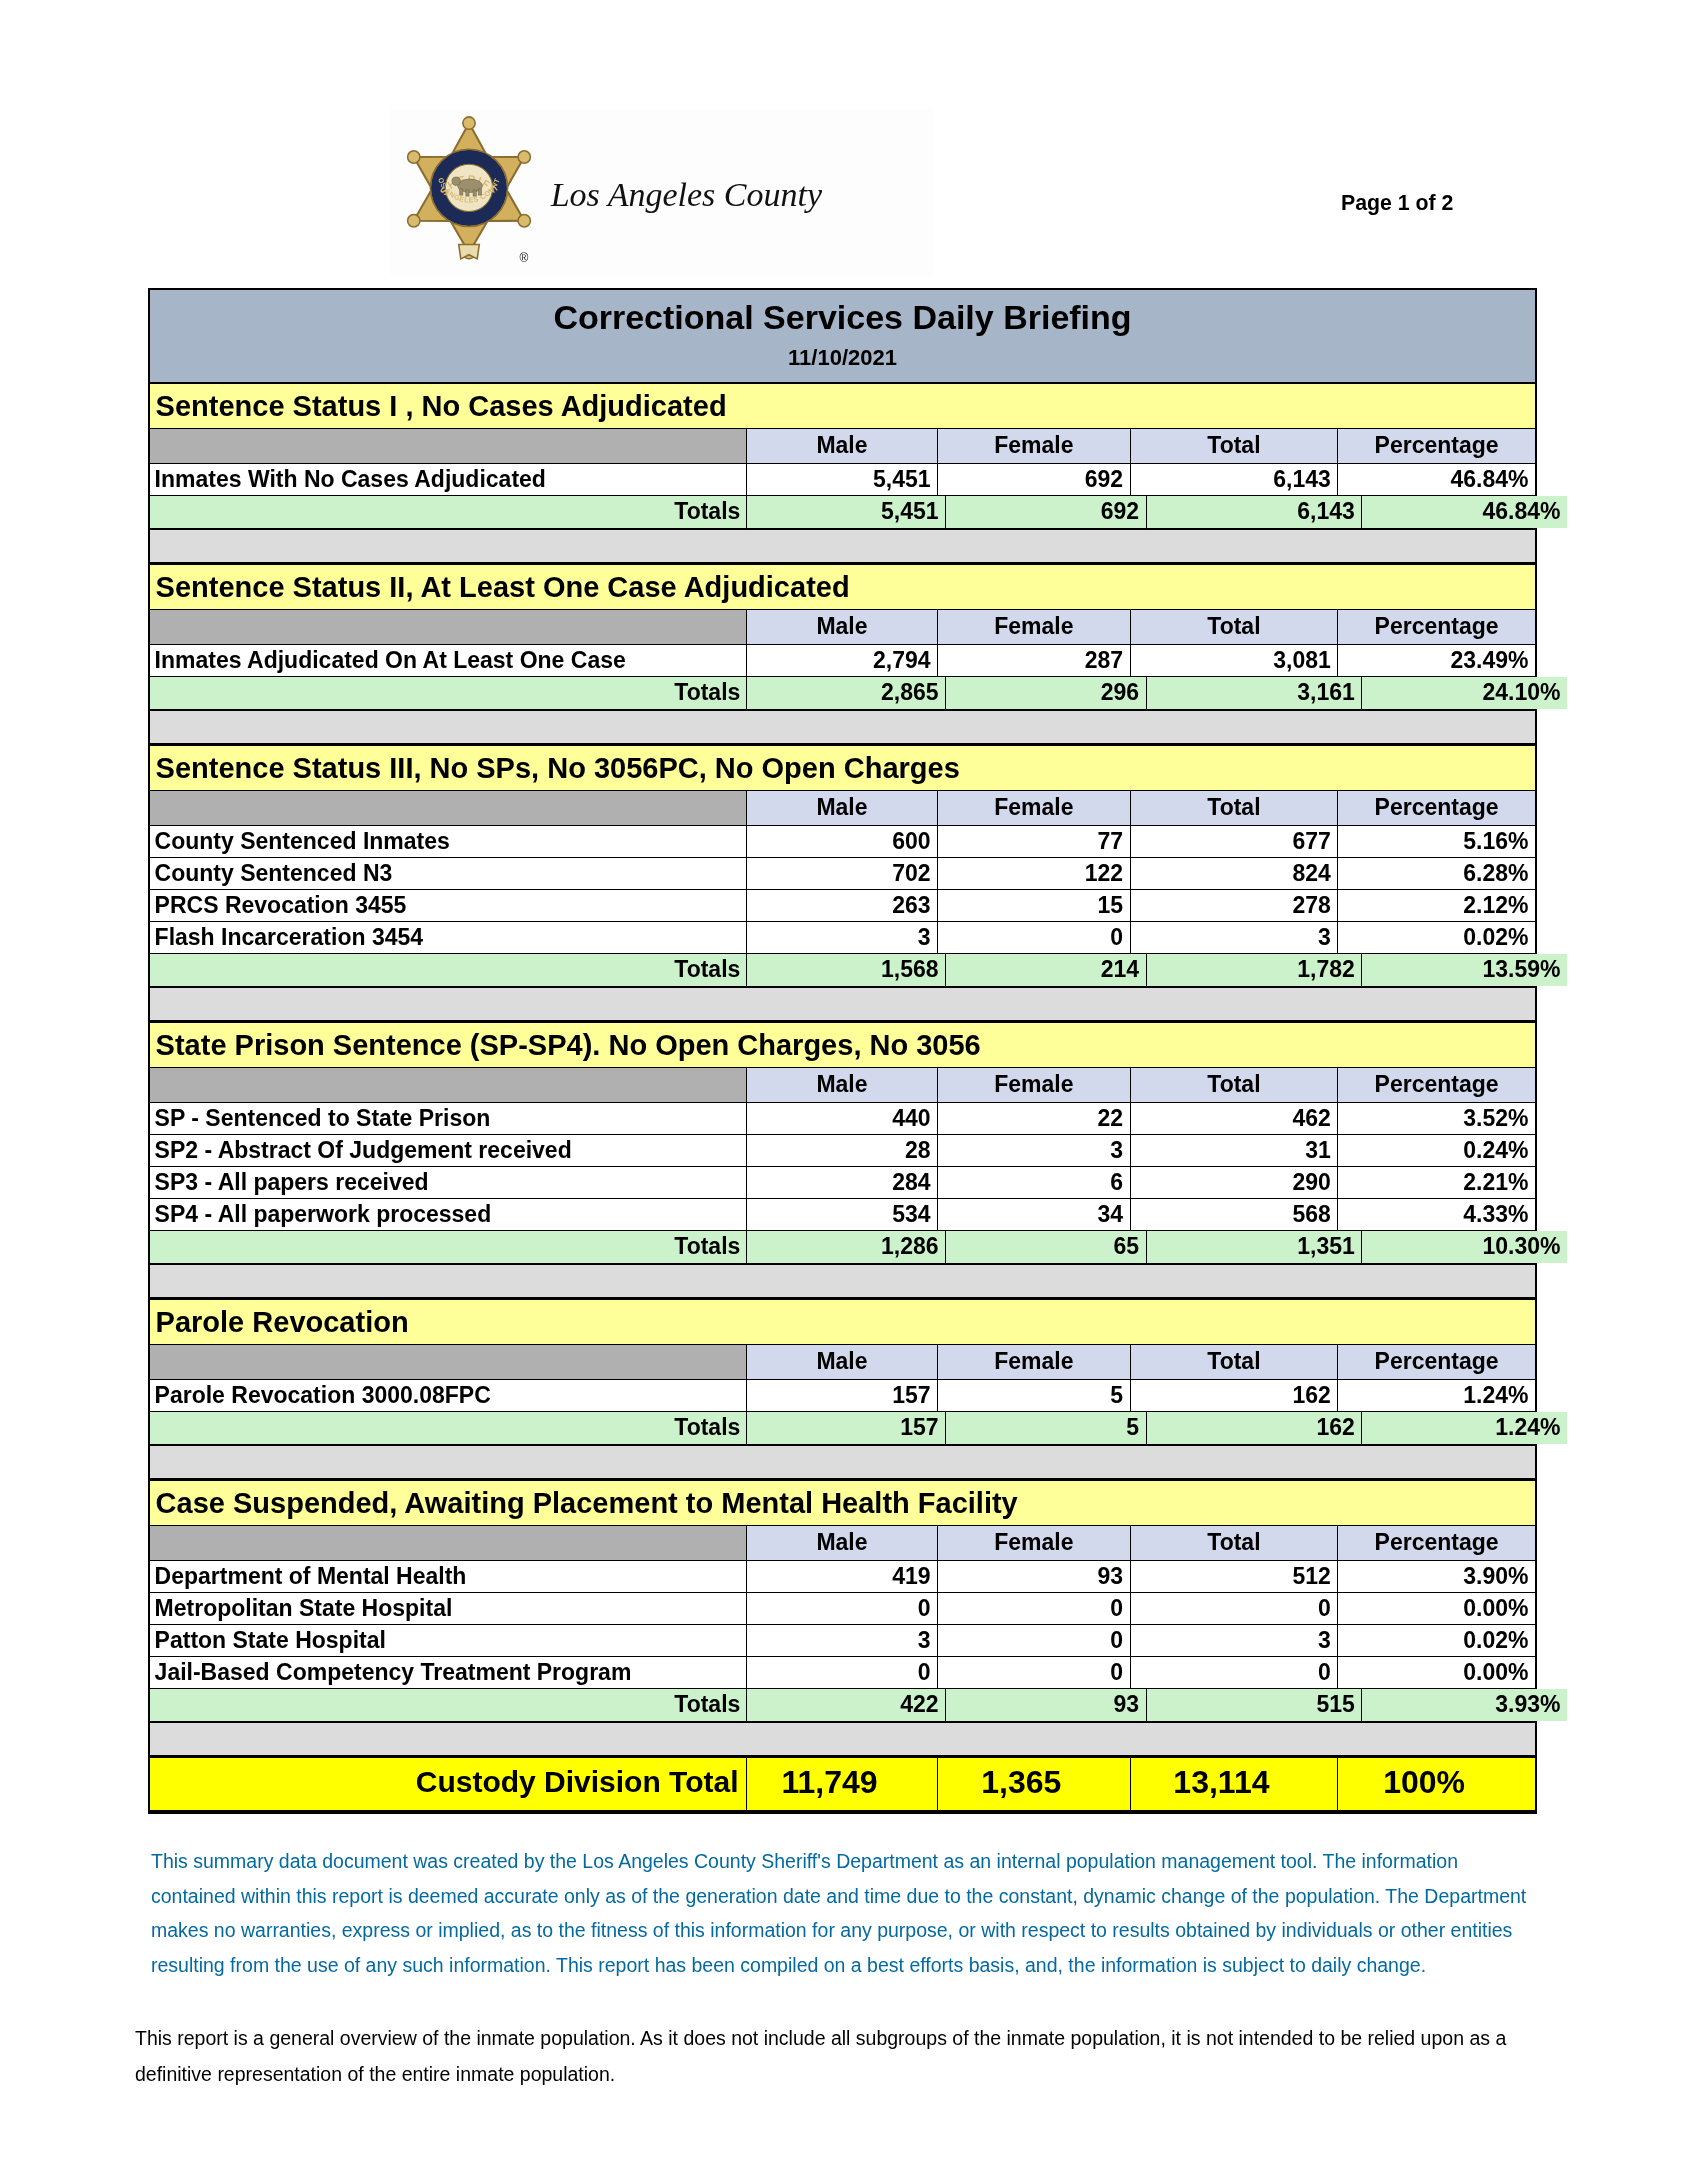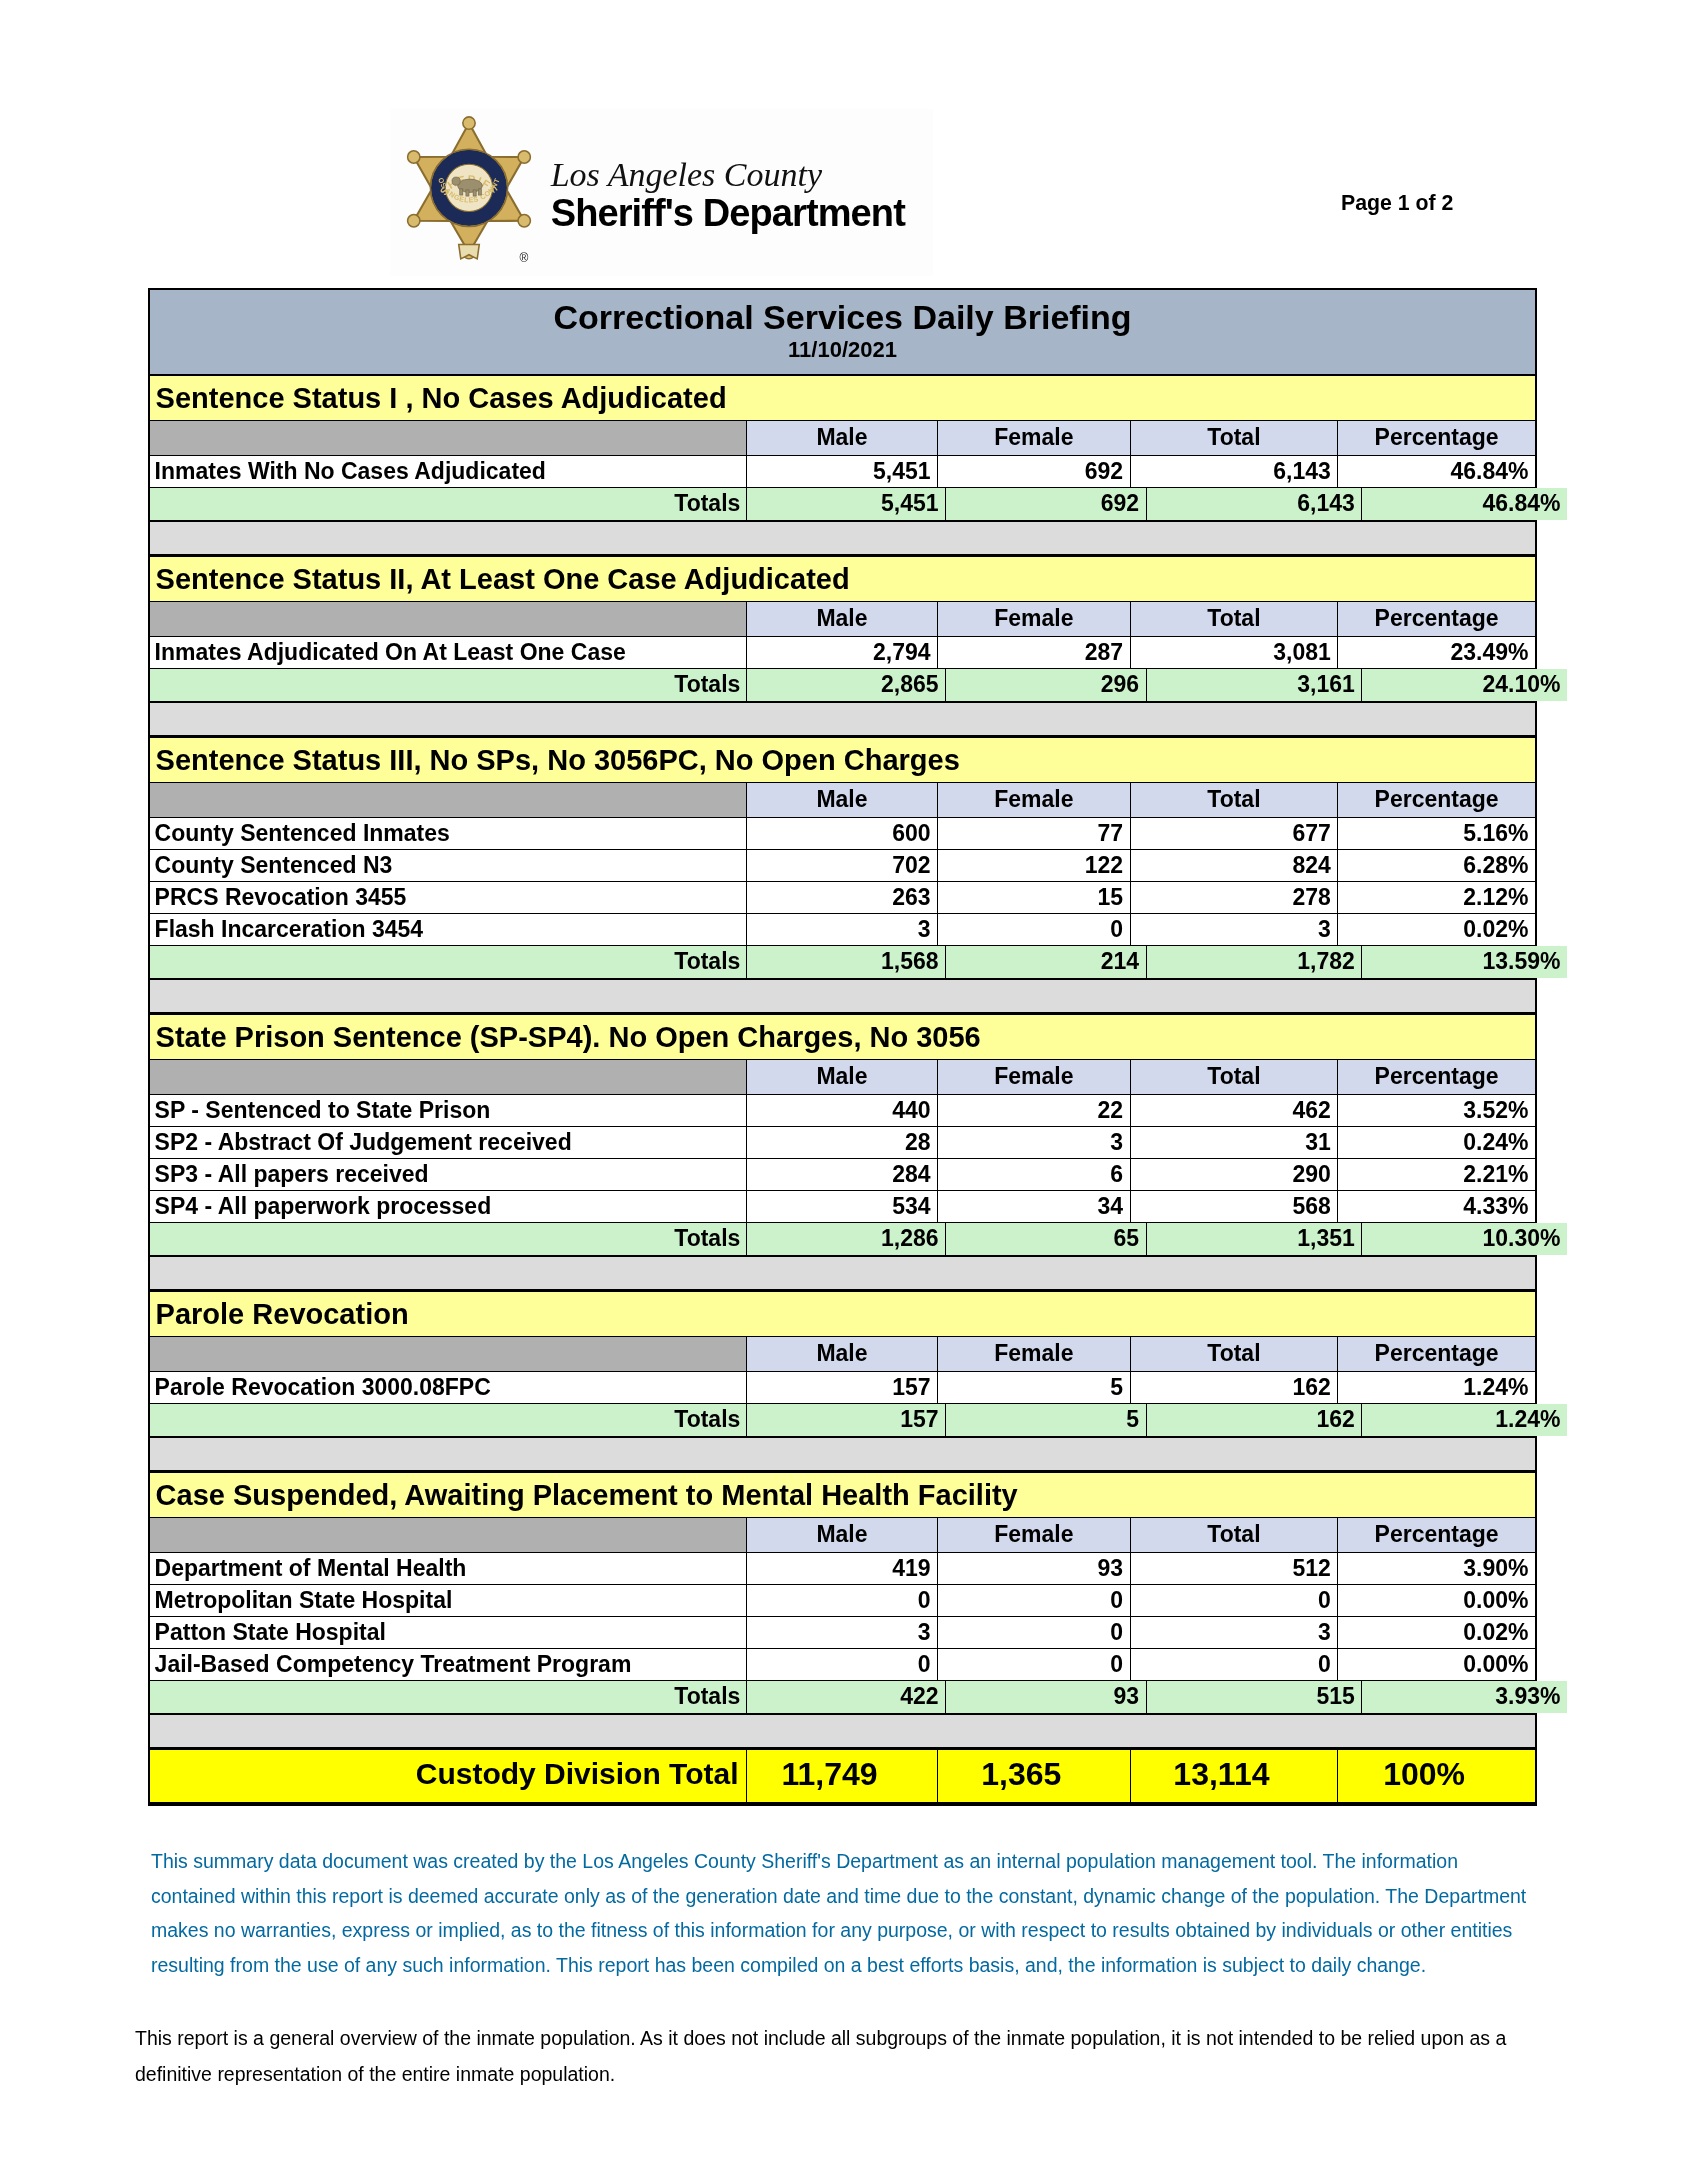--- a/index.html
+++ b/index.html
@@ -22,21 +22,21 @@
   .logo-text{margin-left:9.3px;padding-top:5.6px;}
   .county-line{font-family:"Liberation Serif",serif;font-style:italic;font-size:34px;color:#111;}
   .dept-line{font-size:38px;font-weight:bold;letter-spacing:-0.9px;color:#000;margin-top:-1.9px;}
   .reg-mark{position:absolute;left:122px;top:137px;font-size:12px;color:#222;}
   .page-num{position:absolute;left:1341px;top:191px;font-size:21.3px;font-weight:bold;color:#000;}
 
   
   .doc{position:absolute;left:148px;top:288px;width:1389px;border:2.8px solid #000;border-bottom-width:4.6px;background:#4c1d95;}
   .title-bar{background:var(--title-bar);border-bottom:2.8px solid #000;text-align:center;padding:8.3px 0 11px 0;}
   .title-main{font-size:34px;font-weight:bold;color:#000;}
-  .title-date{font-size:22px;font-weight:bold;color:#000;margin-top:0;}
+  .title-date{font-size:22px;font-weight:bold;color:#000;margin-top:8px;}
 
   .section-header{background:var(--section-yellow);font-size:29px;font-weight:bold;color:#000;
     padding:5.6px 5.6px 7.4px 5.6px;border-bottom:1.9px solid #000;height:45px;line-height:32px;}
   .grid-row{display:grid;grid-template-columns:43.1% 13.8% 13.9% 15.0% 14.2%;}
   .cell{border-right:1.9px solid #000;overflow:hidden;white-space:nowrap;}
   .cell:last-child{border-right:none;}
 
   .colhead-row{height:35px;border-bottom:1.9px solid #000;}
   .colhead-row .labelhead{background:var(--labelhead);}
   .colhead-row .colhead{background:var(--colhead);font-size:23px;font-weight:bold;text-align:center;line-height:33px;}
@@ -103,21 +103,20 @@
           <rect x="61" y="72" width="3" height="6"></rect>
           <rect x="67" y="73" width="3" height="6"></rect>
           <rect x="74" y="73" width="3" height="6"></rect>
           <rect x="79" y="72" width="3" height="6"></rect>
         </g>
       </svg>
       <span class="reg-mark">®</span>
     </div>
     <div class="logo-text">
       <div class="county-line">Los Angeles County</div>
-      <div class="dept-line">Sheriff's Department</div>
     </div>
   </div>
   <div class="page-num">Page 1 of 2</div>
 
   <div class="doc">
     <div class="title-bar">
       <div class="title-main">Correctional Services Daily Briefing</div>
       <div class="title-date">11/10/2021</div>
     </div>
 

